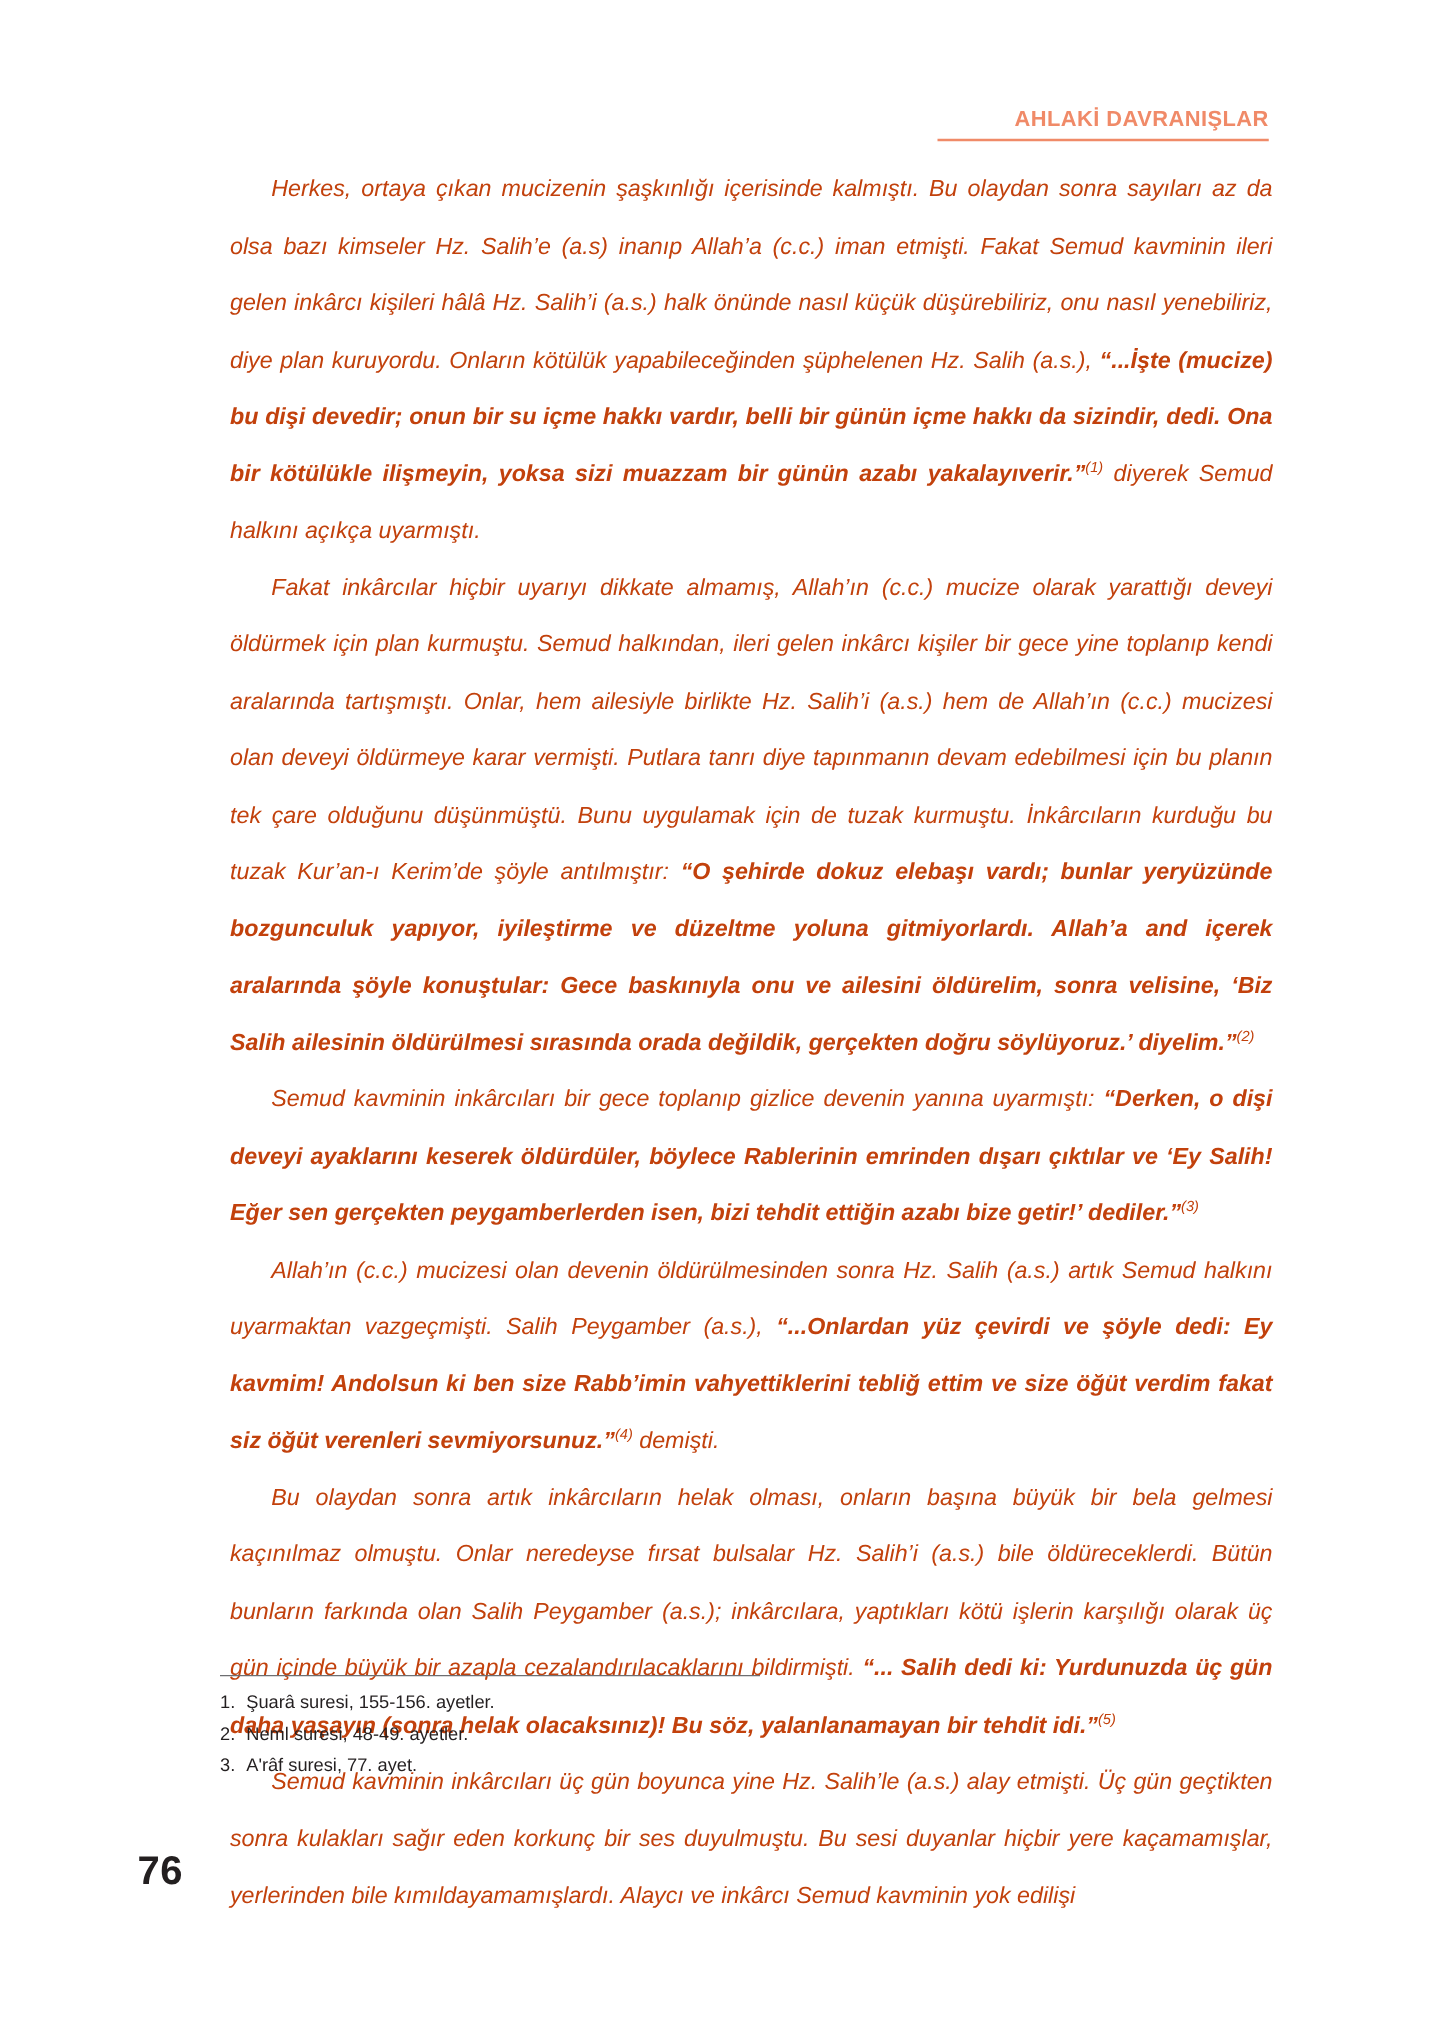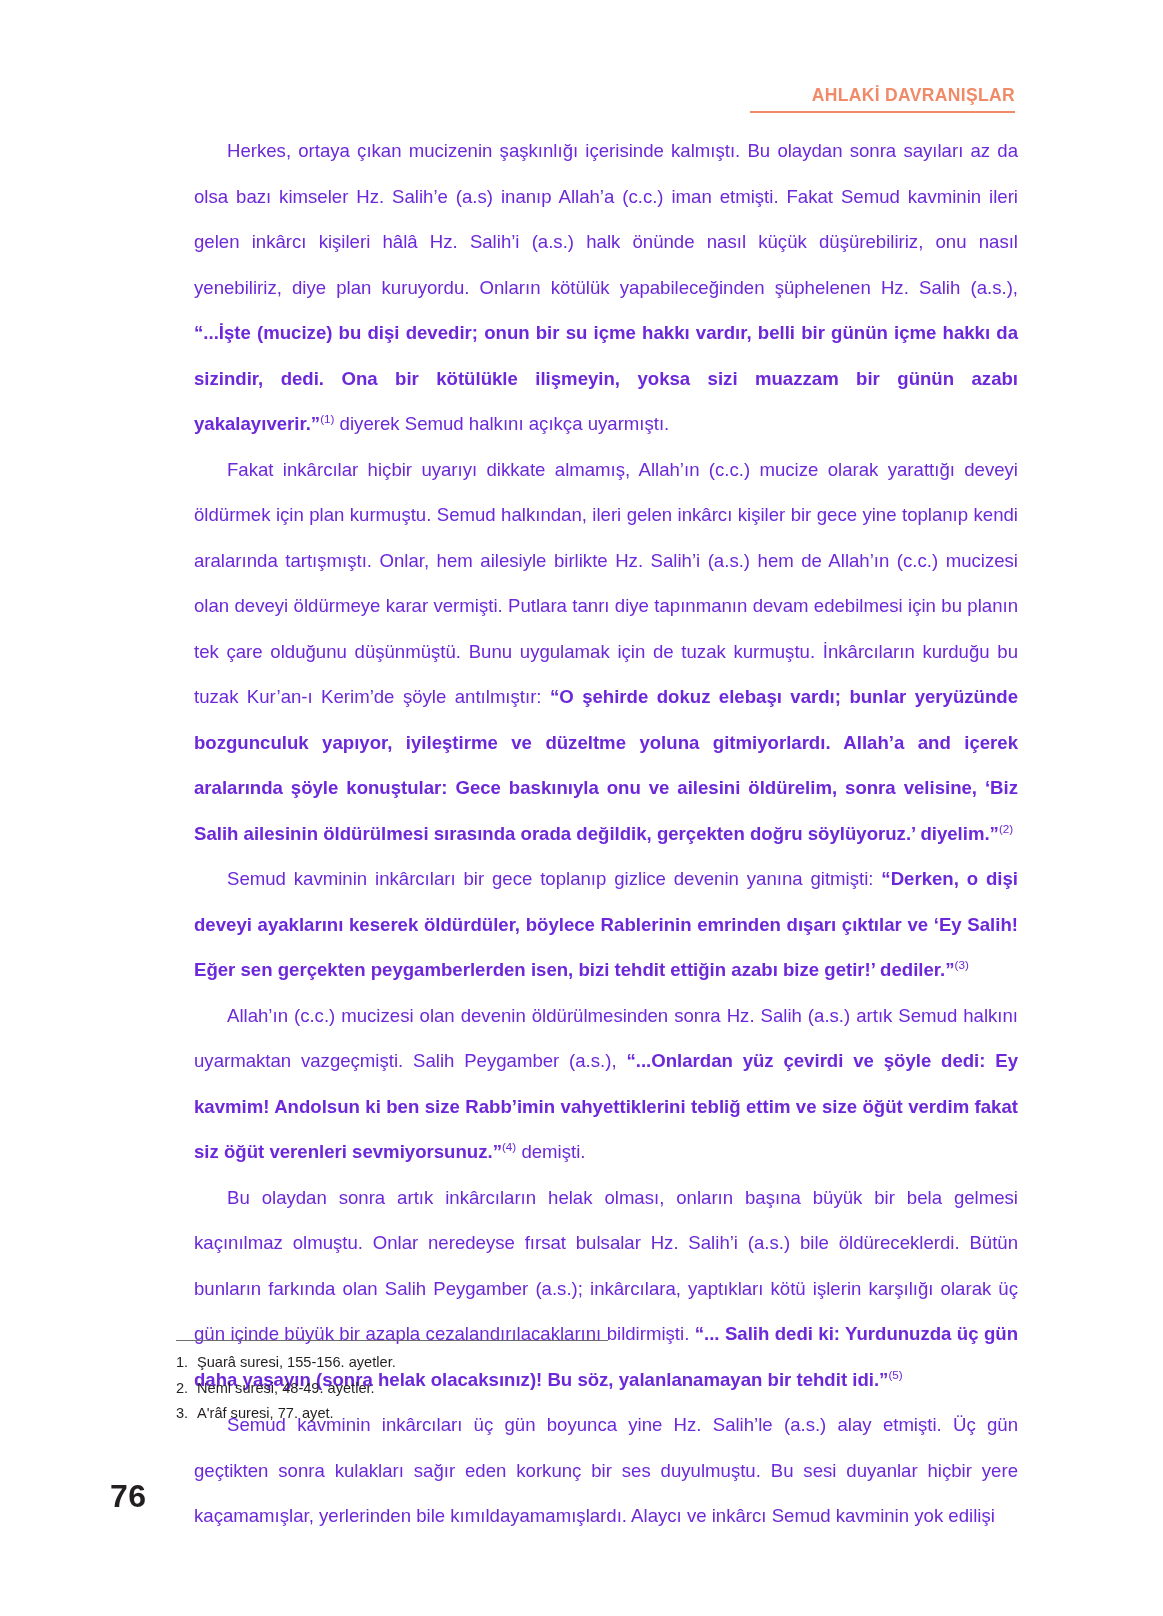--- a/index.html
+++ b/index.html
@@ -49,29 +49,30 @@
   }
 
   
   .content {
     position: absolute;
     top: 128px;
     left: 176px;
     width: 842px;
   }
   p.para {
-    margin: 0 0 0 18px;
+    margin: 0 0 0 8px;
     font-size: 18.6px;
     line-height: 45.5px;
     text-align: justify;
     text-justify: inter-word;
     -webkit-hyphens: none;
     hyphens: none;
-    color: #6d28d9;
+    color: #c2410c;
     font-weight: normal;
+    font-style: italic;
   }
   p.para .indent { display: inline-block; width: 33px; }
   b, .bold { font-weight: bold; }
   sup {
     font-size: 0.63em;
     vertical-align: super;
     line-height: 0;
     font-weight: normal;
   }
 
@@ -119,21 +120,21 @@
 <div class="page">
 
   <div class="header">
     <div class="header-title">AHLAKİ DAVRANIŞLAR</div>
     <div class="header-rule"></div>
   </div>
 
   <div class="content" id="body-column">
       <p class="para"><span class="indent"></span><span>Herkes, ortaya çıkan mucizenin şaşkınlığı içerisinde kalmıştı. Bu olaydan sonra sayıları az da olsa bazı kimseler Hz. Salih’e (a.s) inanıp Allah’a (c.c.) iman etmişti. Fakat Semud kavminin ileri gelen inkârcı kişileri hâlâ Hz. Salih’i (a.s.) halk önünde nasıl küçük düşürebiliriz, onu nasıl yenebiliriz, diye plan kuruyordu. Onların kötülük yapabileceğinden şüphelenen Hz. Salih (a.s.), </span><b>“...İşte (mucize) bu dişi devedir; onun bir su içme hakkı vardır, belli bir günün içme hakkı da sizindir, dedi. Ona bir kötülükle ilişmeyin, yoksa sizi muazzam bir günün azabı yakalayıverir.”</b><sup>(1)</sup><span> diyerek Semud halkını açıkça uyarmıştı.</span></p>
       <p class="para"><span class="indent"></span><span>Fakat inkârcılar hiçbir uyarıyı dikkate almamış, Allah’ın (c.c.) mucize olarak yarattığı deveyi öldürmek için plan kurmuştu. Semud halkından, ileri gelen inkârcı kişiler bir gece yine toplanıp kendi aralarında tartışmıştı. Onlar, hem ailesiyle birlikte Hz. Salih’i (a.s.) hem de Allah’ın (c.c.) mucizesi olan deveyi öldürmeye karar vermişti. Putlara tanrı diye tapınmanın devam edebilmesi için bu planın tek çare olduğunu düşünmüştü. Bunu uygulamak için de tuzak kurmuştu. İnkârcıların kurduğu bu tuzak Kur’an-ı Kerim’de şöyle antılmıştır: </span><b>“O şehirde dokuz elebaşı vardı; bunlar yeryüzünde bozgunculuk yapıyor, iyileştirme ve düzeltme yoluna gitmiyorlardı. Allah’a and içerek aralarında şöyle konuştular: Gece baskınıyla onu ve ailesini öldürelim, sonra velisine, ‘Biz Salih ailesinin öldürülmesi sırasında orada değildik, gerçekten doğru söylüyoruz.’ diyelim.”</b><sup>(2)</sup></p>
-      <p class="para"><span class="indent"></span><span>Semud kavminin inkârcıları bir gece toplanıp gizlice devenin yanına gitmişti: </span><b>“Derken, o dişi deveyi ayaklarını keserek öldürdüler, böylece Rablerinin emrinden dışarı çıktılar ve ‘Ey Salih! Eğer sen gerçekten peygamberlerden isen, bizi tehdit ettiğin azabı bize getir!’ dediler.”</b><sup>(3)</sup></p>
+      <p class="para"><span class="indent"></span><span>Semud kavminin inkârcıları bir gece toplanıp gizlice devenin yanına uyarmıştı: </span><b>“Derken, o dişi deveyi ayaklarını keserek öldürdüler, böylece Rablerinin emrinden dışarı çıktılar ve ‘Ey Salih! Eğer sen gerçekten peygamberlerden isen, bizi tehdit ettiğin azabı bize getir!’ dediler.”</b><sup>(3)</sup></p>
       <p class="para"><span class="indent"></span><span>Allah’ın (c.c.) mucizesi olan devenin öldürülmesinden sonra Hz. Salih (a.s.) artık Semud halkını uyarmaktan vazgeçmişti. Salih Peygamber (a.s.),  </span><b>“...Onlardan yüz çevirdi ve şöyle dedi: Ey kavmim! Andolsun ki ben size Rabb’imin vahyettiklerini tebliğ ettim ve size öğüt verdim fakat siz öğüt verenleri sevmiyorsunuz.”</b><sup>(4)</sup><span> demişti.</span></p>
       <p class="para"><span class="indent"></span><span>Bu olaydan sonra artık inkârcıların helak olması, onların başına büyük bir bela gelmesi kaçınılmaz olmuştu. Onlar neredeyse fırsat bulsalar Hz. Salih’i (a.s.) bile öldüreceklerdi. Bütün bunların farkında olan Salih Peygamber (a.s.); inkârcılara, yaptıkları kötü işlerin karşılığı olarak üç gün içinde büyük bir azapla cezalandırılacaklarını bildirmişti. </span><b>“... Salih dedi ki: Yurdunuzda üç gün daha yaşayın (sonra helak olacaksınız)! Bu söz, yalanlanamayan bir tehdit idi.”</b><sup>(5)</sup></p>
       <p class="para"><span class="indent"></span><span>Semud kavminin inkârcıları üç gün boyunca yine Hz. Salih’le (a.s.) alay etmişti. Üç gün geçtikten sonra kulakları sağır eden korkunç bir ses duyulmuştu. Bu sesi duyanlar hiçbir yere kaçamamışlar, yerlerinden bile kımıldayamamışlardı. Alaycı ve inkârcı Semud kavminin yok edilişi</span></p>
     </div>
 
   <div class="footnotes">
     <div class="fn-rule"></div>
     <ul class="fn-list" id="fn-list">
         <li class="fn-item"><span class="fn-num">1.</span><span>Şuarâ suresi, 155-156. ayetler.</span></li>
         <li class="fn-item"><span class="fn-num">2.</span><span>Neml suresi, 48-49. ayetler.</span></li>

